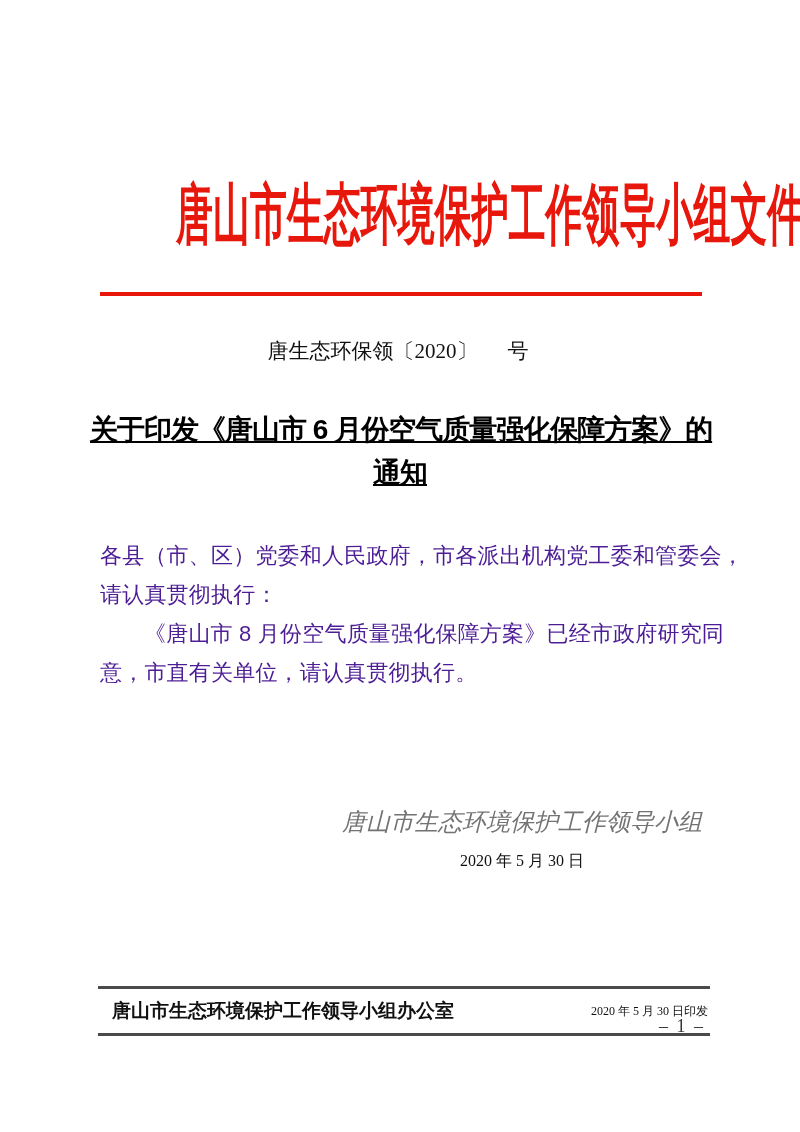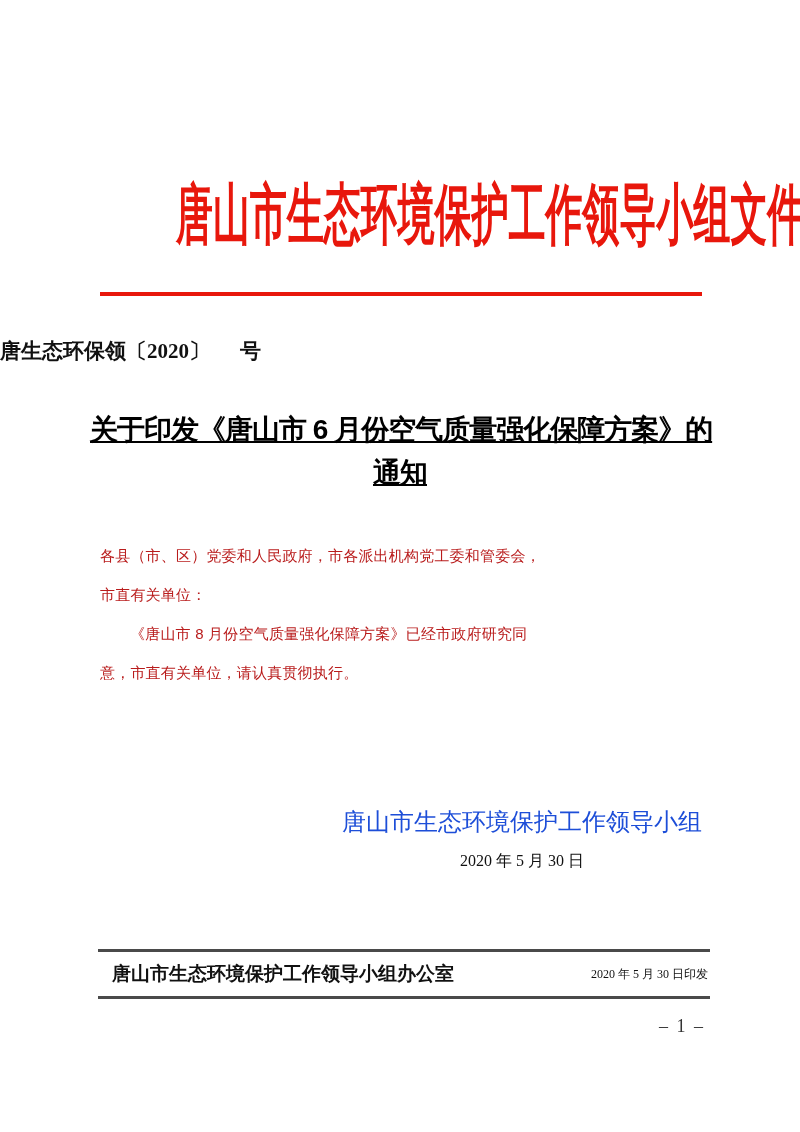--- a/index.html
+++ b/index.html
@@ -40,25 +40,25 @@
     height: 4px;
     background: #e8170c;
   }
 
   
   .doc-number {
     position: absolute;
     top: 328px;
     left: 0;
     width: 796px;
+    text-align: center;
     font-size: 21px;
     color: #111;
     line-height: 30px;
     white-space: nowrap;
-    font-weight: bold;
   }
   .doc-number .serif { font-family: "Liberation Serif", serif; }
   .doc-number .gap { display: inline-block; width: 30px; }
 
   
   .title-block {
     position: absolute;
     top: 400px;
     left: 90px;
     width: 620px;
@@ -74,22 +74,22 @@
     letter-spacing: -1px;
     white-space: nowrap;
   }
 
   
   .body-block {
     position: absolute;
     top: 528px;
     left: 100px;
     width: 604px;
-    font-size: 15px;
-    color: #b91c1c;
+    font-size: 22px;
+    color: #4c1d95;
   }
   .body-line {
     display: block;
     line-height: 39px;
     white-space: nowrap;
     letter-spacing: 0.2px;
   }
   .body-line.indent { text-indent: 2em; }
 
   
@@ -98,34 +98,35 @@
     top: 796px;
     right: 98px;
     display: flex;
     flex-direction: column;
     align-items: center;
   }
   .sign-org {
     font-size: 24px;
     line-height: 36px;
     white-space: nowrap;
-    color: #1d4ed8;
+    color: #737373;
+    font-style: italic;
   }
   .sign-date {
     font-family: "Liberation Serif", serif;
     font-size: 16px;
     line-height: 42px;
     white-space: nowrap;
     color: #111;
   }
 
   
   .footer {
     position: absolute;
-    top: 941px;
+    top: 978px;
     left: 98px;
     width: 612px;
   }
   .footer-rule {
     width: 100%;
     height: 3px;
     background: #4a4a4a;
   }
   .footer-row {
     display: flex;
@@ -168,21 +169,21 @@
 
   <div class="doc-number"><span>唐生态环保领</span><span class="serif">〔2020〕</span><span class="gap"></span><span>号</span></div>
 
   <div class="title-block">
     <span class="title-line">关于印发《唐山市 6 月份空气质量强化保障方案》的</span>
     <span class="title-line">通知</span>
   </div>
 
   <div class="body-block">
     <span class="body-line">各县（市、区）党委和人民政府，市各派出机构党工委和管委会，</span>
-    <span class="body-line">市直有关单位：</span>
+    <span class="body-line">请认真贯彻执行：</span>
     <span class="body-line indent">《唐山市 8 月份空气质量强化保障方案》已经市政府研究同</span>
     <span class="body-line">意，市直有关单位，请认真贯彻执行。</span>
   </div>
 
   <div class="sign-block">
     <div class="sign-org">唐山市生态环境保护工作领导小组</div>
     <div class="sign-date">2020 年 5 月 30 日</div>
   </div>
 
   <div class="footer">

